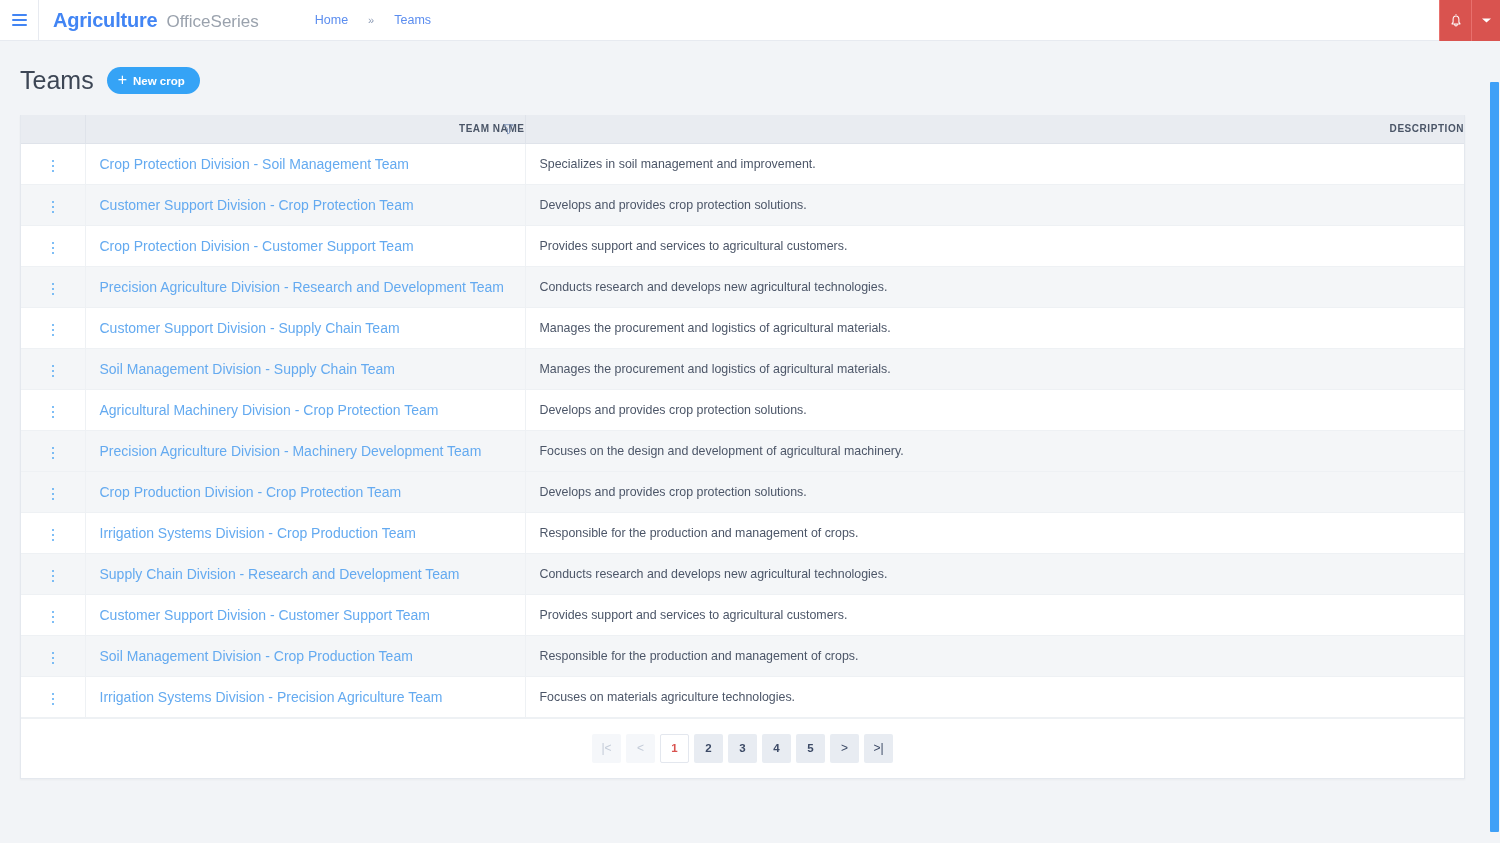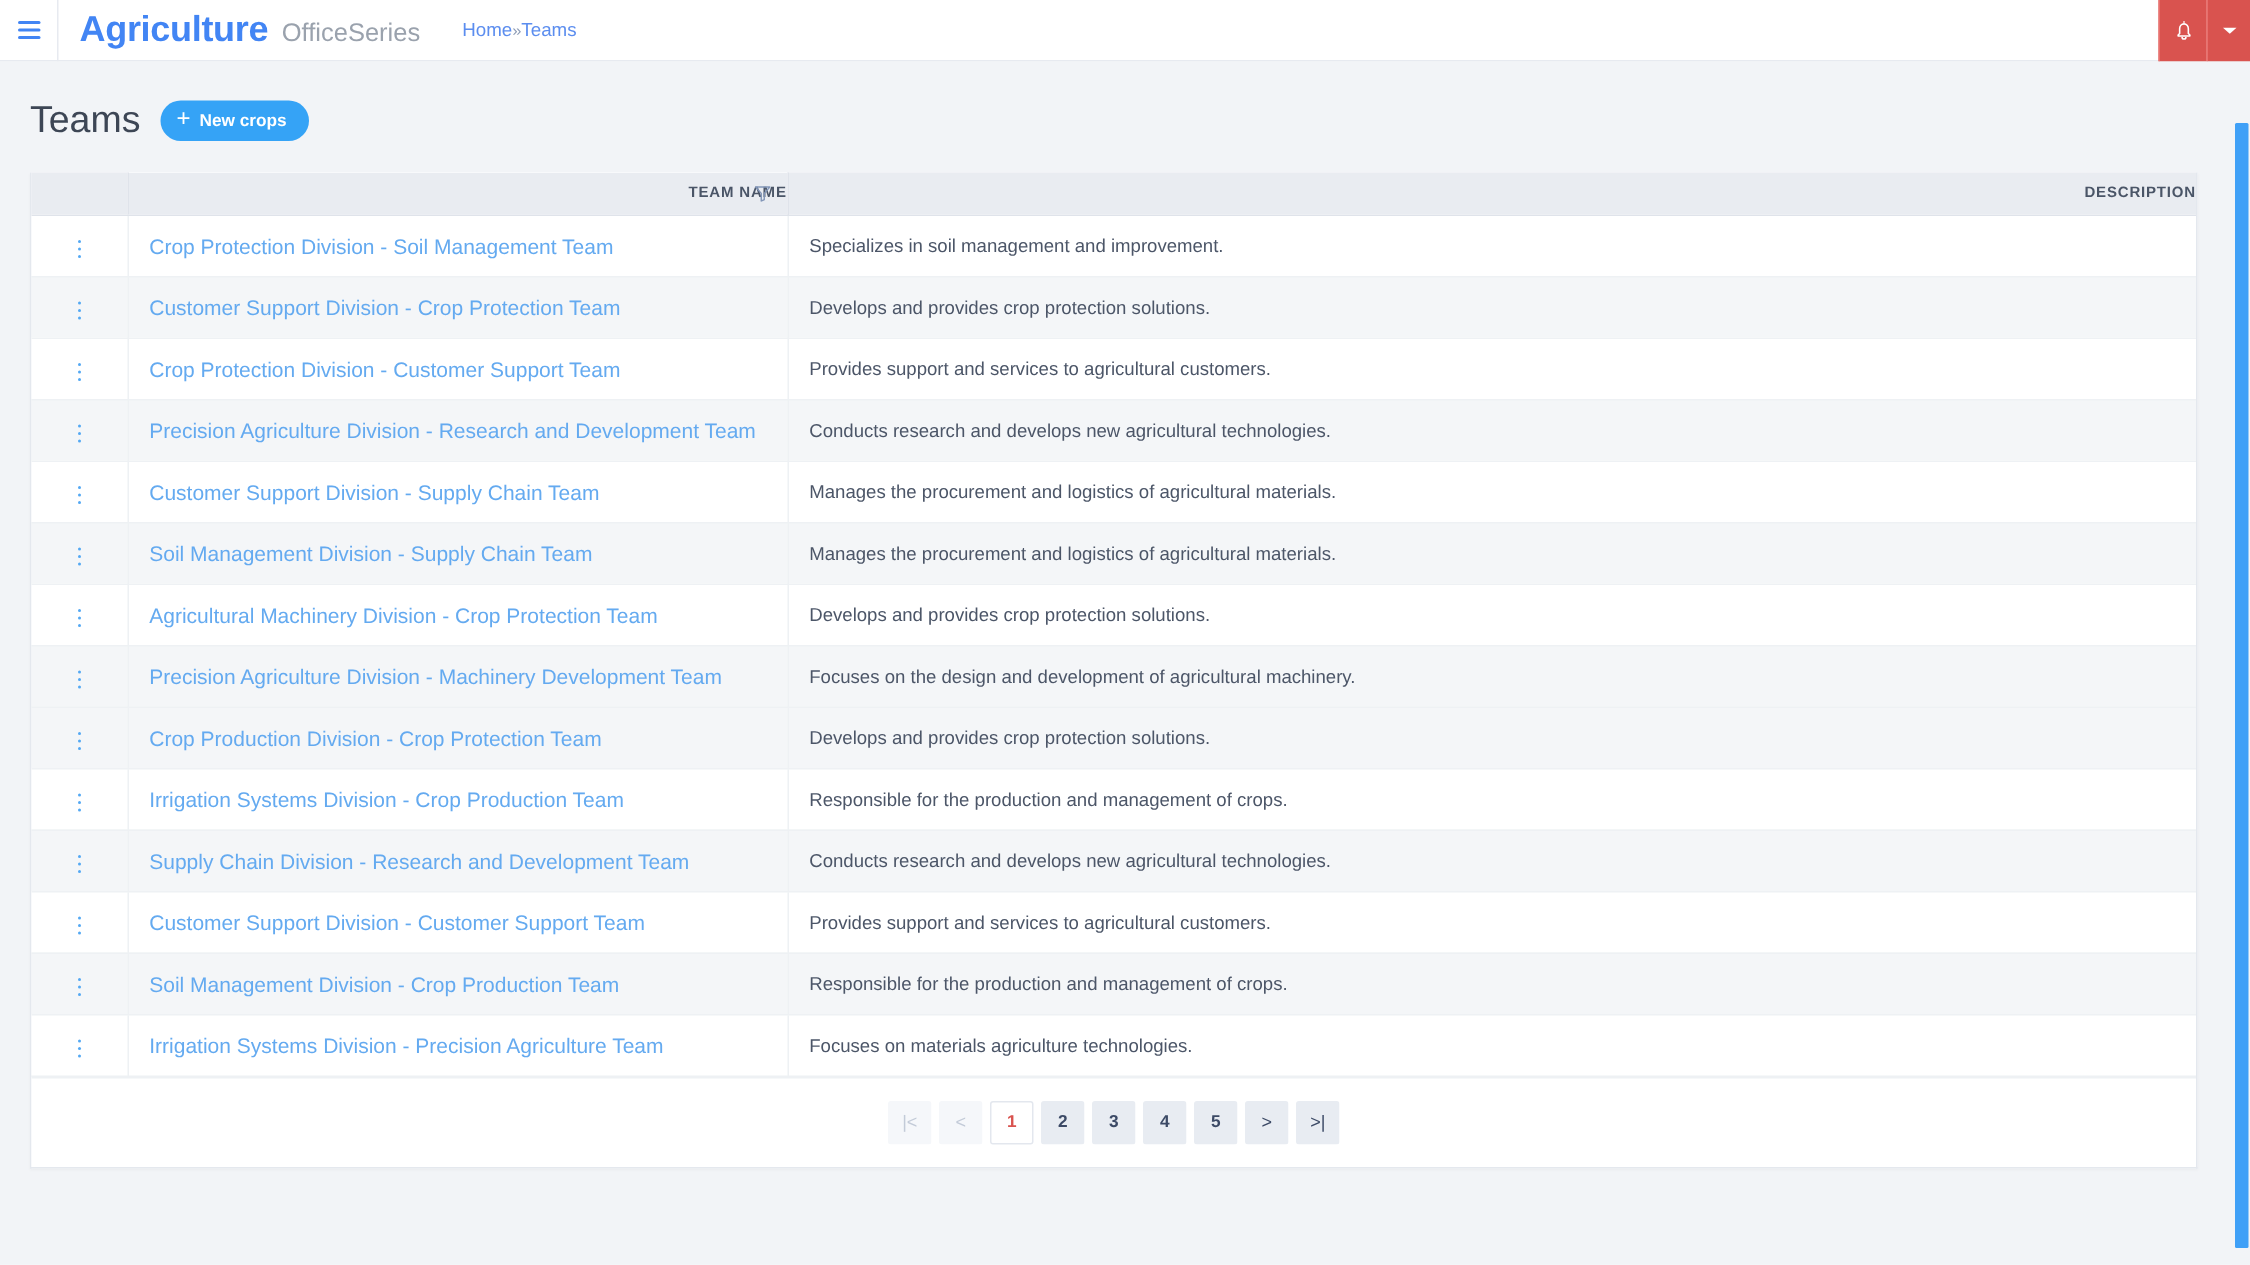--- a/index.html
+++ b/index.html
@@ -38,34 +38,34 @@
     background: #4285f4;
     border-radius: 1px;
   }
   .brand-wrap {
     display: flex;
     align-items: baseline;
     gap: 9px;
     padding-left: 14px;
   }
   .brand {
-    font-size: 24px;
+    font-size: 20px;
     font-weight: bold;
     color: #4285f4;
     letter-spacing: -0.2px;
   }
   .brand-sub {
     font-size: 17px;
     color: #9aa2ad;
   }
   .breadcrumb {
     display: flex;
     align-items: baseline;
-    gap: 0;
-    margin-left: 28px;
+    gap: 20px;
+    margin-left: 56px;
     font-size: 12.5px;
     text-align: center;
   }
   .breadcrumb a { color: #5b8def; text-decoration: none; }
   .breadcrumb .sep { color: #8c9bb5; font-size: 11px; }
 
   .topbar-right {
     position: absolute;
     right: 0;
     top: 0;
@@ -295,21 +295,21 @@
     </div>
   </div>
 </div>
 
 <div class="page">
 
   <div class="page-head">
     <h1 class="page-title">Teams</h1>
     <button class="new-btn">
       <span class="plus-icon">+</span>
-      <span>New crops</span>
+      <span>New crop</span>
     </button>
   </div>
 
   <div class="table-card">
     <table>
       <colgroup>
         <col style="width:64px">
         <col style="width:440px">
         <col>
       </colgroup>

